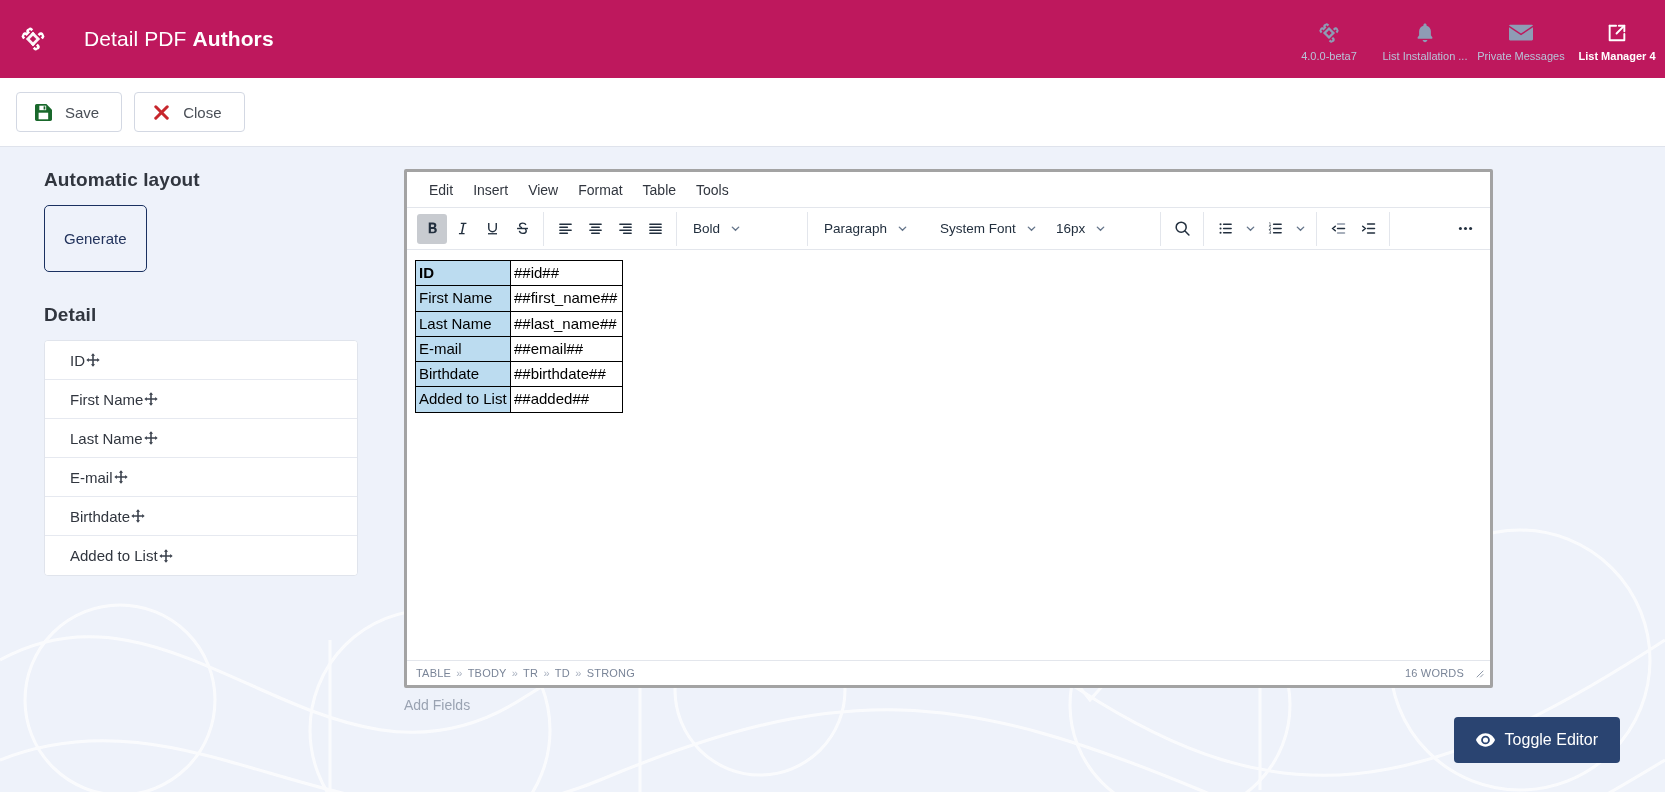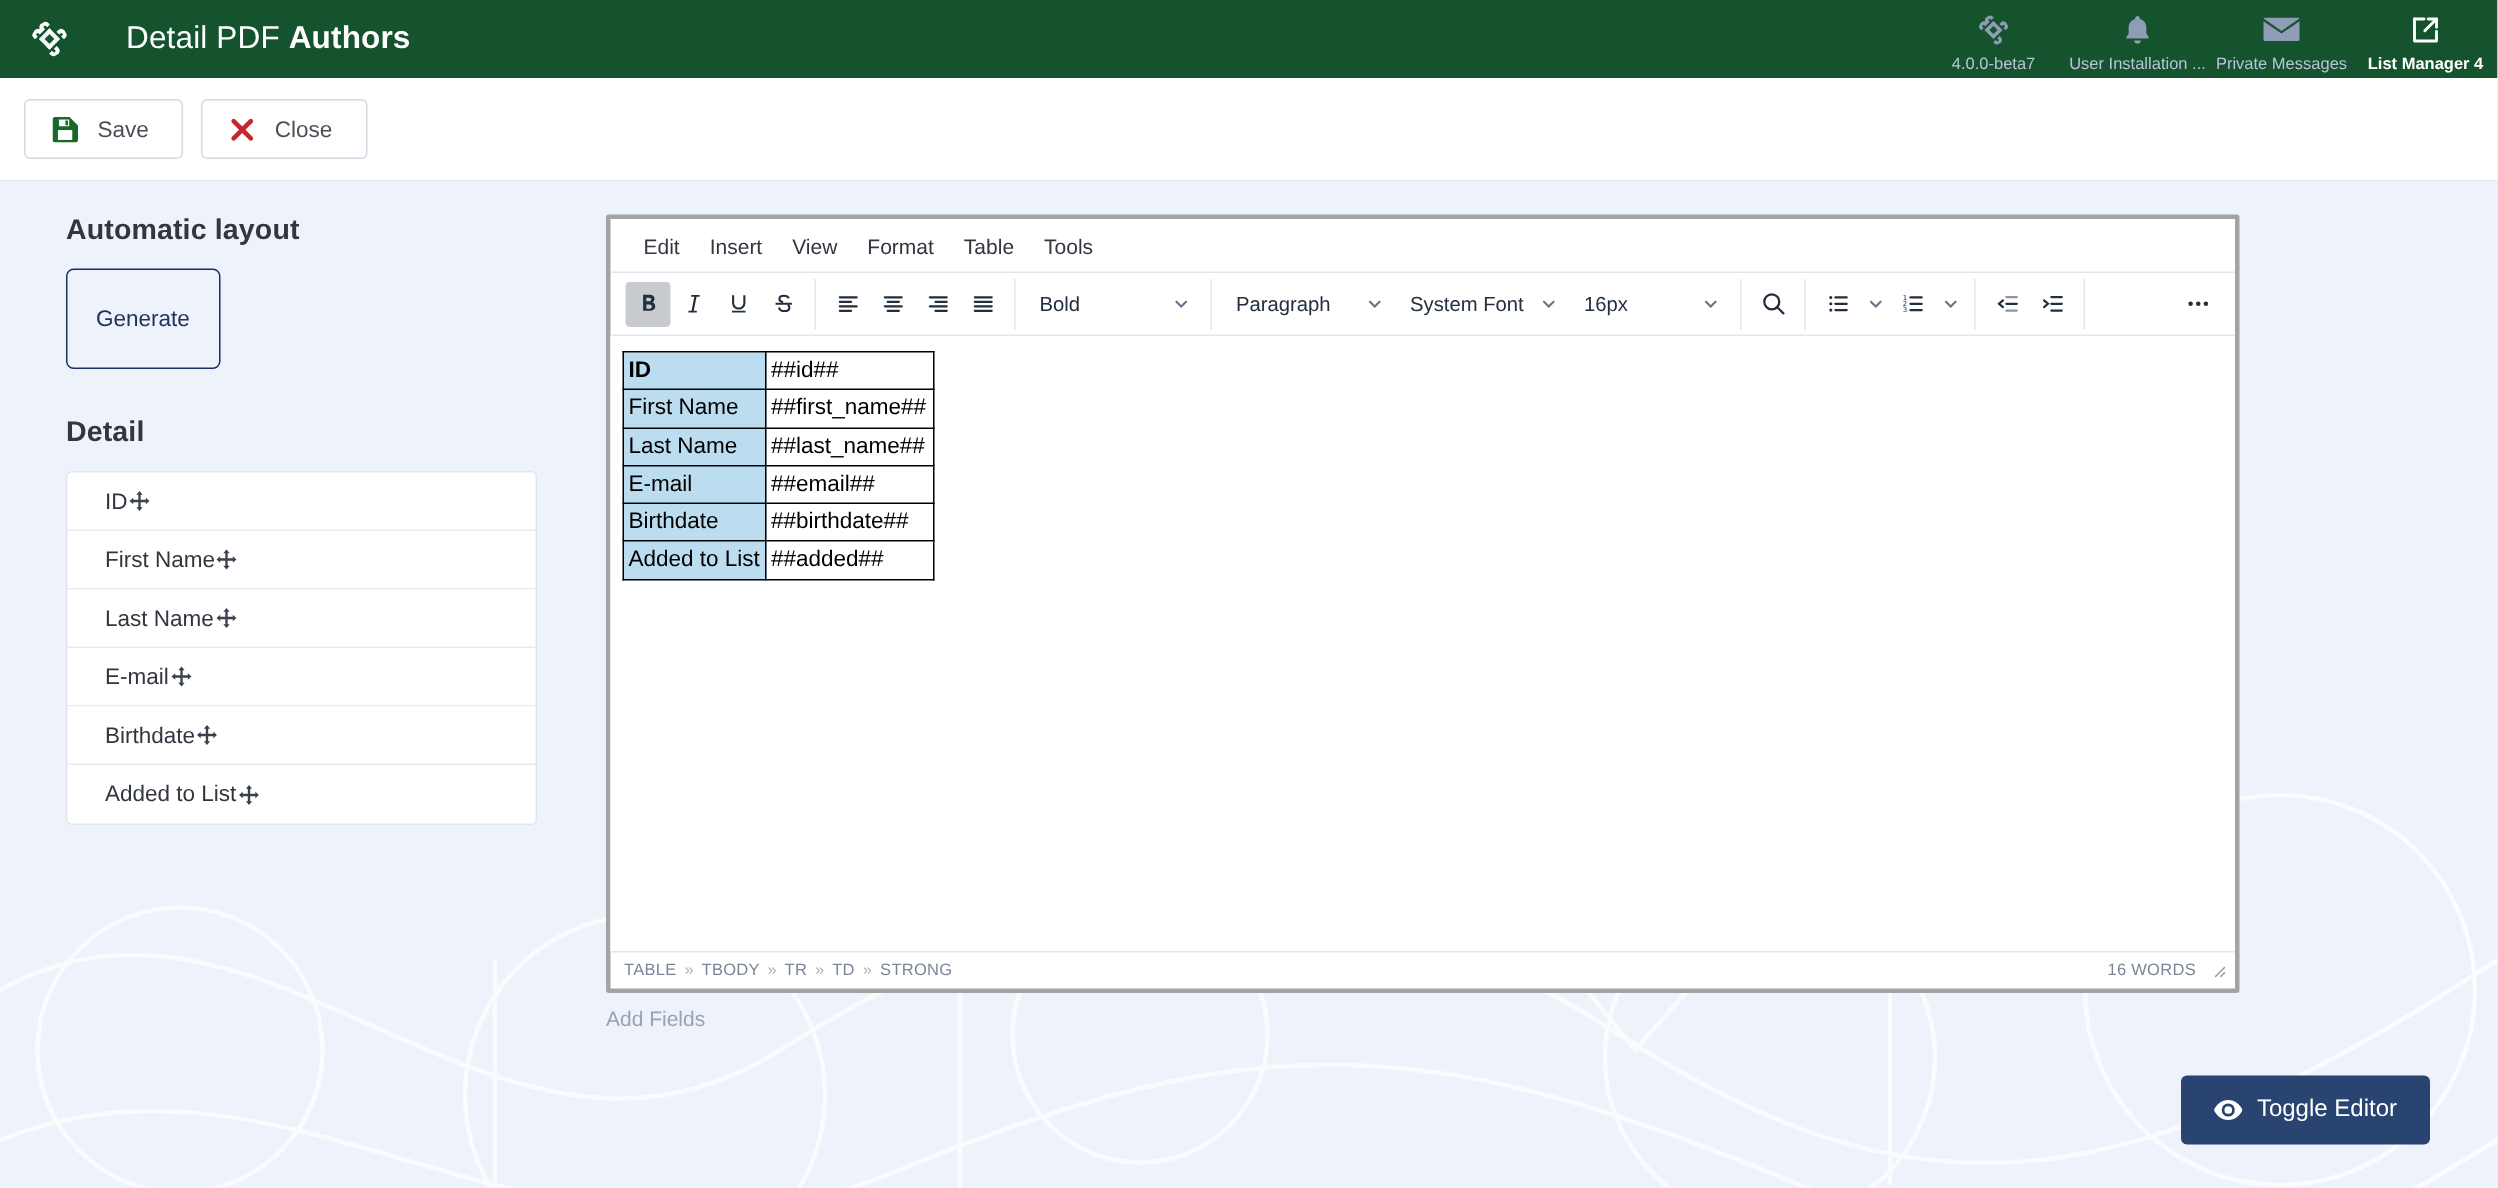--- a/index.html
+++ b/index.html
@@ -16,22 +16,22 @@
     position: absolute; inset: 0;
     background: #eef2fa;
     z-index: 0;
     overflow: hidden;
   }
   .page-bg svg { position:absolute; left:0; top:0; width:100%; height:100%; }
 
   
   .header {
     position: relative; z-index: 5;
-    height: 52px;
-    background: #14532d;
+    height: 78px;
+    background: #be185d;
     display: flex;
     align-items: center;
     color: #fff;
   }
   .brand-logo {
     width: 66px; height: 66px;
     display: flex; align-items: center; justify-content: center;
   }
   .brand-logo svg { width: 26px; height: 26px; display:block; }
   .page-title {
@@ -184,21 +184,21 @@
     display: flex; align-items: center; justify-content: center;
     border-radius: 3px;
     color: #222f3e;
     cursor: pointer;
     font-size: 15px;
   }
   .tbtn.active { background: #c8cbd0; }
   .tbtn svg { display:block; }
   .tselect {
     display: flex; align-items: center;
-    justify-content: space-between;
+    justify-content: flex-start;
     height: 30px;
     padding: 0 8px 0 10px;
     border-radius: 3px;
     font-size: 13.5px;
     color: #222f3e;
     cursor: pointer;
     white-space: nowrap;
     gap: 10px;
   }
   .tselect .chev { color: #65758a; display:flex; }
@@ -323,21 +323,21 @@
       <span class="hlabel">4.0.0-beta7</span>
     </a>
 
     <a class="htool">
       <span class="hicon">
         <svg width="20" height="22" viewBox="0 0 20 22" fill="#8e9cb5">
           <path d="M10 1.6c-.9 0-1.6.7-1.6 1.6v.5C5.9 4.4 4.1 6.6 4.1 9.2v4.1l-1.5 2.3c-.3.5.05 1.1.65 1.1h13.5c.6 0 .95-.6.65-1.1l-1.5-2.3V9.2c0-2.6-1.8-4.8-4.3-5.5v-.5c0-.9-.7-1.6-1.6-1.6z"></path>
           <path d="M7.6 18c.3 1.3 1.25 2.2 2.4 2.2s2.1-.9 2.4-2.2z"></path>
         </svg>
       </span>
-      <span class="hlabel">User Installation ...</span>
+      <span class="hlabel">List Installation ...</span>
     </a>
 
     <a class="htool">
       <span class="hicon">
         <svg width="26" height="20" viewBox="0 0 26 20" fill="#8e9cb5">
           <path d="M1 4.2v12.1c0 .6.5 1.1 1.1 1.1h21.8c.6 0 1.1-.5 1.1-1.1V4.2L13 12.3 1 4.2z"></path>
           <path d="M25 2.4c-.2-.4-.6-.6-1.1-.6H2.1c-.5 0-.9.2-1.1.6L13 10.6 25 2.4z"></path>
         </svg>
       </span>
       <span class="hlabel">Private Messages</span>

